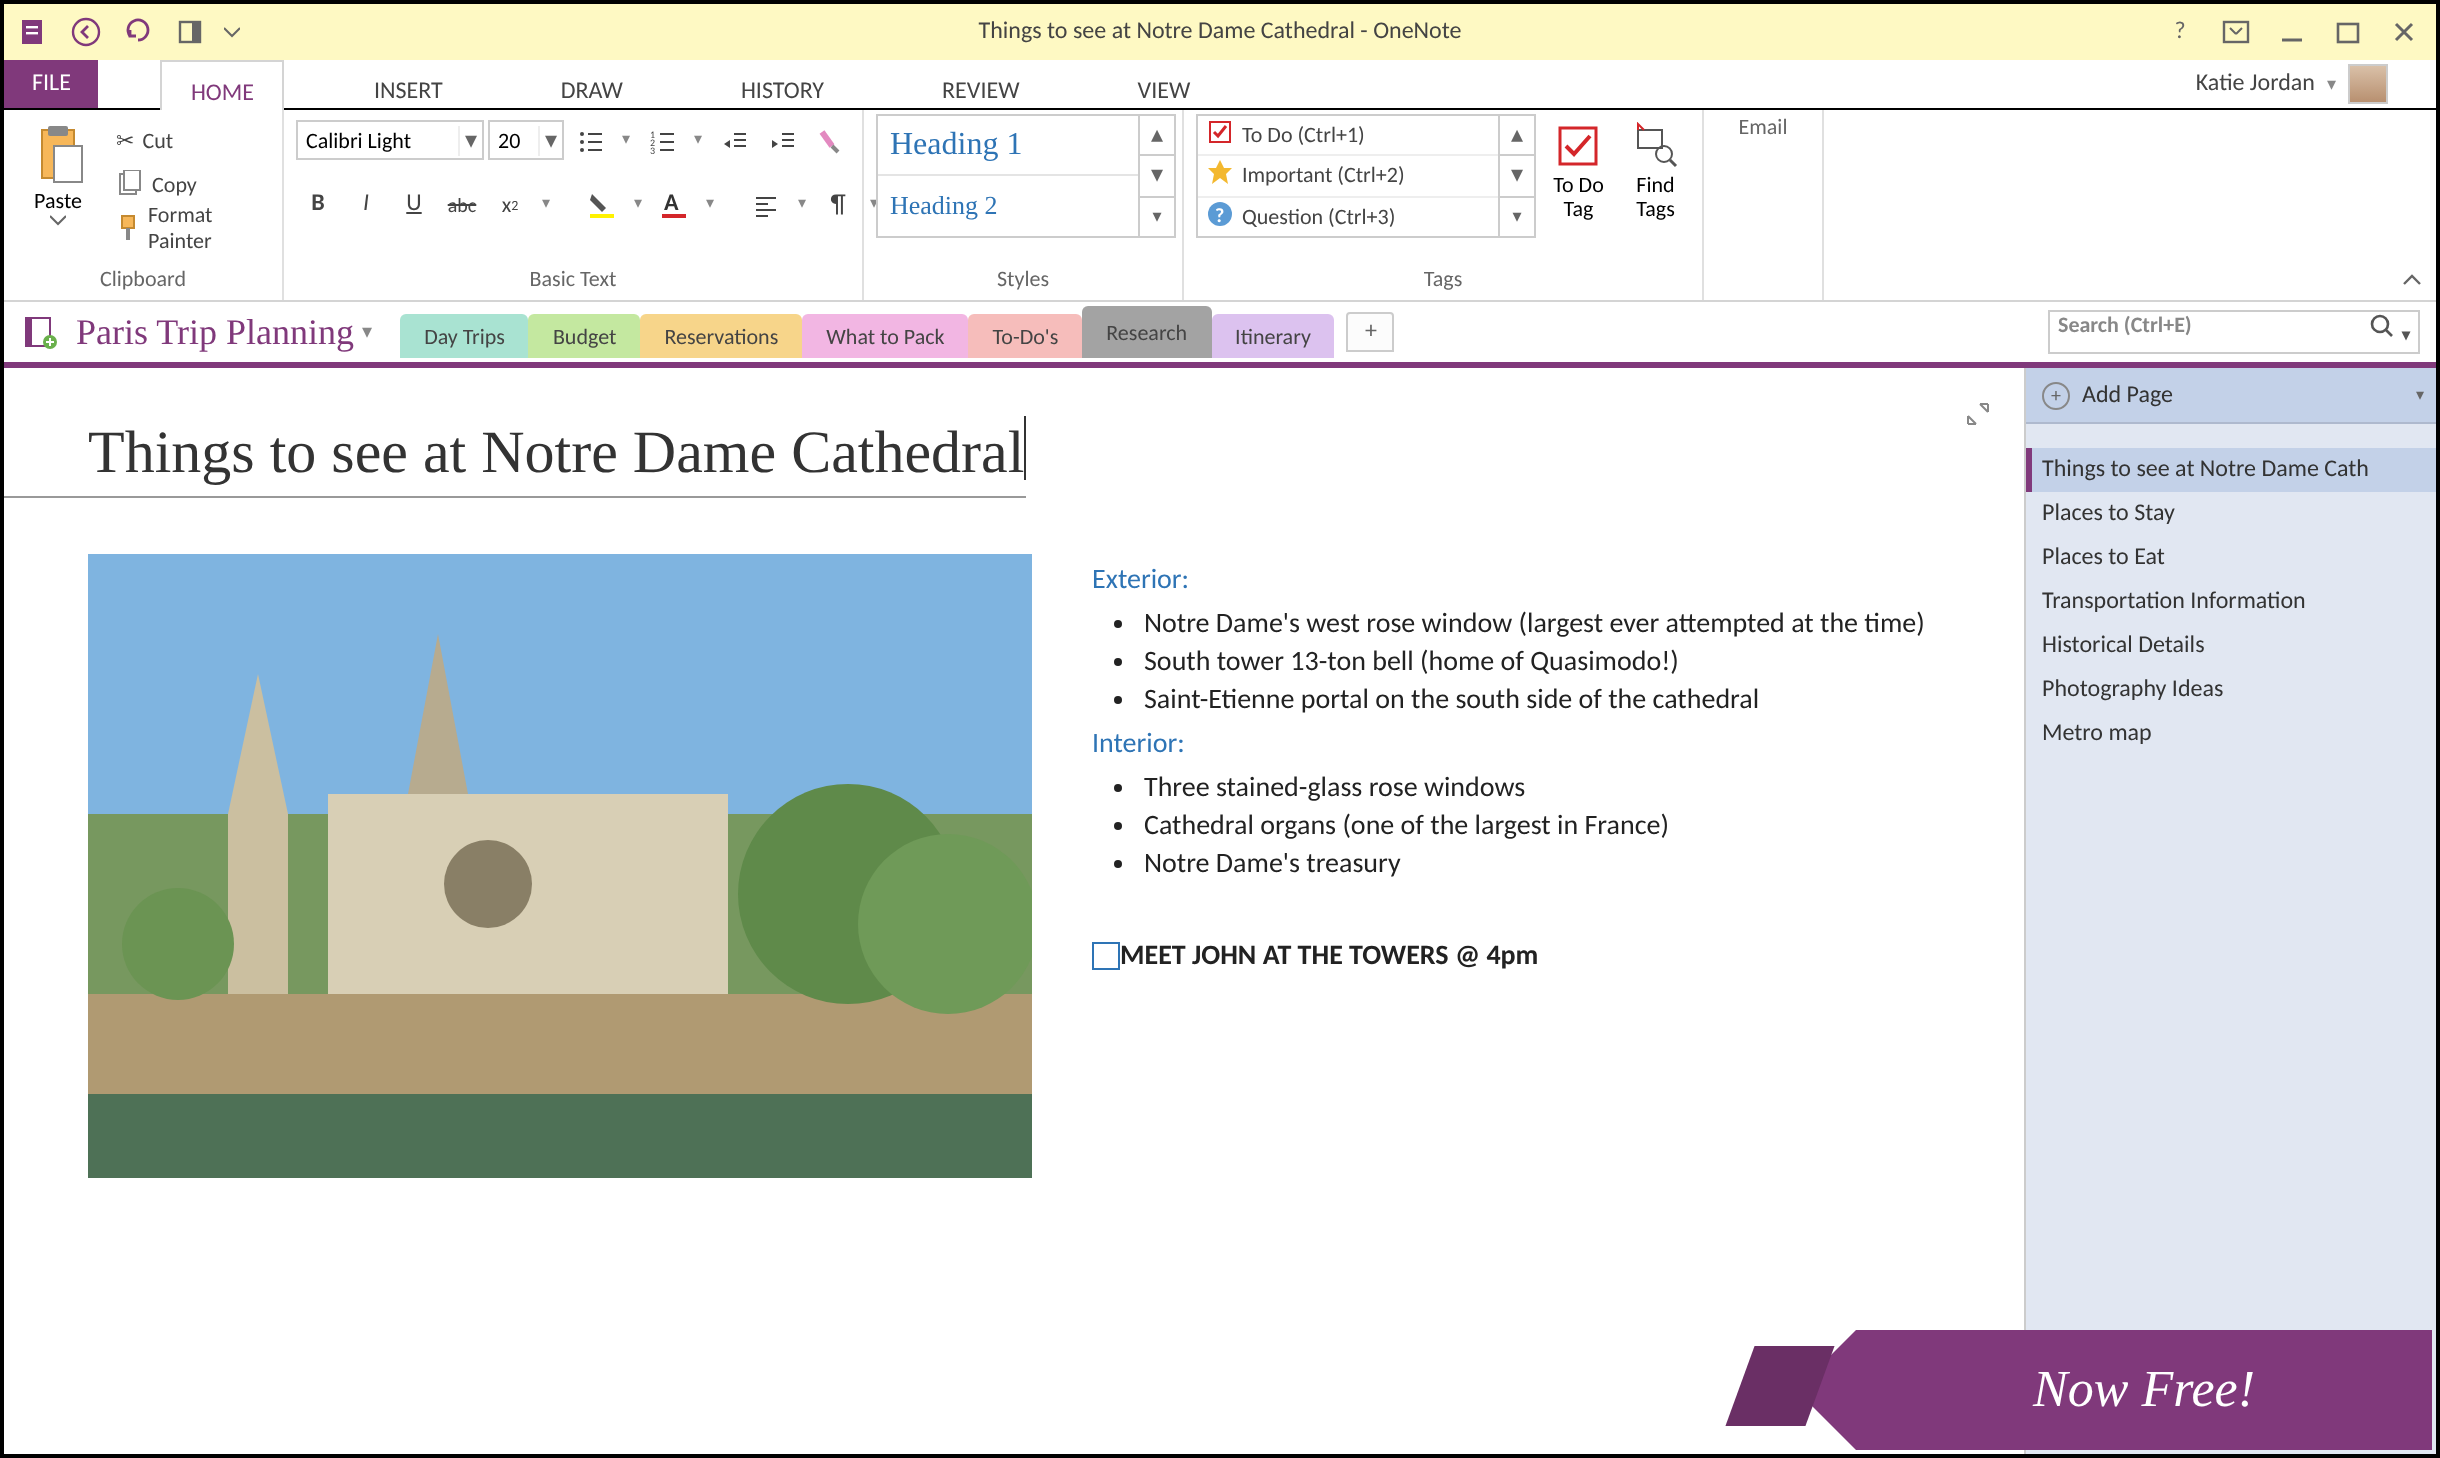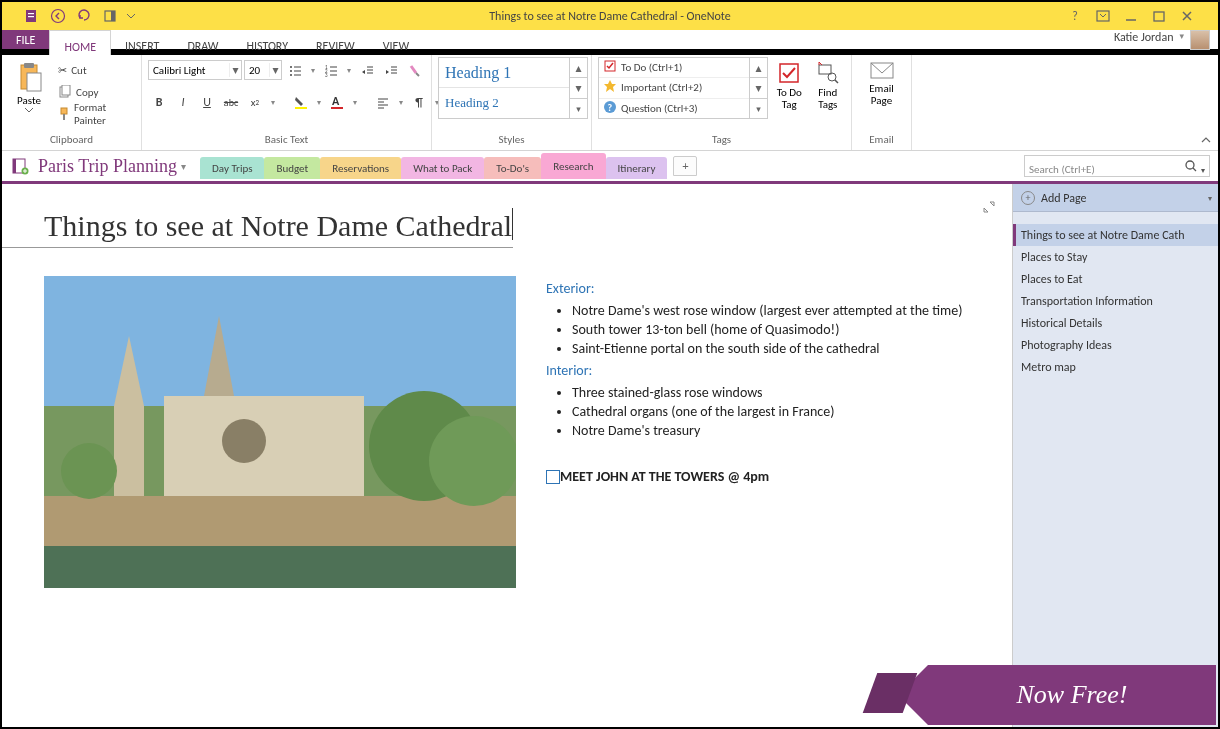--- a/index.html
+++ b/index.html
@@ -1,29 +1,29 @@
 <!DOCTYPE html>
 <html><head>
 <meta charset="utf-8">
 <style>
   * { box-sizing: border-box; margin: 0; padding: 0; }
   body { font-family: "Segoe UI", Calibri, sans-serif; font-size: 12px; background: #fff; width: 1220px; height: 729px; overflow: hidden; border: 2px solid #000; position: relative; }
-  .titlebar { height: 28px; background: #fde047; display: flex; align-items: center; padding: 0 19px; position: relative;}
+  .titlebar { height: 28px; background: #fef9c3; display: flex; align-items: center; padding: 0 4px; position: relative;}
   .qa-group { display:flex; align-items:center; gap:4px;}
   .qa-btn { width:22px; height:22px; display:flex; align-items:center; justify-content:center; color:#7e3f99; cursor:pointer;}
   .title-center { position:absolute; left:0; right:0; text-align:center; font-size:12px; color:#444;}
   .title-right { margin-left:auto; display:flex; align-items:center; gap:4px;}
   .win-btn { width:24px; height:20px; display:flex; align-items:center; justify-content:center; color:#666; cursor:pointer;}
   .svg-ico { display:block;}
 
-  .menubar { height: 25px; display:flex; align-items:stretch; border-bottom:6px solid #000000; padding:0; position:relative;}
+  .menubar { height: 25px; display:flex; align-items:stretch; border-bottom:1px solid #000000; padding:0; position:relative;gap:31px;}
   .file-tab { background:#80397b; color:#fff; padding:0 14px; display:flex; align-items:center; font-size:12px; cursor:pointer;}
   .menu-tab { padding:16px 14px; display:flex; align-items:center; font-size:12px; color:#444; cursor:pointer;}
   .menu-tab.active { border:1px solid #d4d4d4; border-bottom:1px solid #fff; margin-bottom:-1px; color:#80397b; background:#fff;}
-  .user-area { margin-left:auto; display:flex; gap:6px; padding-right:8px; font-size:12px; color:#444;}
+  .user-area { margin-left:auto; display:flex; align-items:center; gap:6px; padding-right:24px; font-size:12px; color:#444;}
   .avatar { width:20px; height:20px; background:linear-gradient(#d9c0a8,#b89070); border:1px solid #ccc;}
 
   .ribbon { height:96px; display:flex; border-bottom:1px solid #d4d4d4; position:relative; background:#fff;}
   .rgroup { border-right:1px solid #e0e0e0; display:flex; flex-direction:column; padding:2px 6px; }
   .rgroup-body { flex:1; display:flex; align-items:flex-start; gap:4px;}
   .rgroup-label { font-size:11px; color:#666; text-align:center; padding-bottom:2px;}
   .vbtn { display:flex; flex-direction:column; align-items:center; justify-content:center; width:48px; cursor:pointer; padding-top:4px;}
   .vbtn .lbl{ font-size:11px; text-align:center; line-height:12px; margin-top:2px;}
   .stackcol { display:flex; flex-direction:column; gap:0px; justify-content:flex-start; padding-top:2px;}
   .stackbtn { height:22px; display:flex; align-items:center; gap:4px; padding:0 4px; font-size:11px; color:#444; cursor:pointer;}
@@ -51,21 +51,21 @@
   .tags-dd div{flex:1; display:flex; align-items:center; justify-content:center; color:#666; border-bottom:1px solid #ccc; cursor:pointer;}
   .tags-dd div:last-child{border-bottom:none;}
   .collapse-btn{ position:absolute; right:4px; bottom:2px; width:16px; height:16px; color:#666; cursor:pointer; display:flex; align-items:center; justify-content:center;}
   .notebook-bar { height:30px; display:flex; align-items:center; padding:0 8px; background:#fff; gap:4px;}
   .nb-title { font-size:18px; color:#80397b; font-family:"Calibri Light"; padding:0 4px; cursor:pointer; display:flex; align-items:center; gap:4px;}
   .nb-icon{ width:20px; height:20px; display:flex; align-items:center; justify-content:center;}
   .section-tabs { display:flex; align-items:flex-end; margin-left:6px; gap:0;}
   .stab { height:22px; padding:2px 12px; font-size:11px; color:#444; border-radius:3px 3px 0 0; cursor:pointer; display:flex; align-items:center;}
   .stab.active { height:26px; position:relative; z-index:2;}
   .addtab { width:24px; height:20px; border:1px solid #ccc; display:flex; align-items:center; justify-content:center; color:#666; cursor:pointer; margin-left:2px; border-radius:2px 2px 0 0; background:#fcfcfc;}
-  .searchbox { margin-left:auto; border:1px solid #ccc; width:186px; height:22px; display:flex; align-items:flex-end; padding:0 4px; font-size:11px; color:#888; background:#fff;}
+  .searchbox { margin-left:auto; border:1px solid #ccc; width:186px; height:22px; display:flex; align-items:flex-start; padding:0 4px; font-size:11px; color:#888; background:#fff;font-weight:bold;}
   .searchbox .sicon{ margin-left:auto; color:#555;}
 
   .divider { height:3px; background:#80397b;}
   .content-row { display:flex; height: calc(100% - 30px - 3px);}
   .page-area { flex:1; position:relative; overflow:hidden; background:#fff;}
   .expand-btn{ position:absolute; top:16px; right:16px; color:#888; cursor:pointer;}
   .page-title { font-family:"Calibri Light"; font-size:30px; color:#333; padding:20px 0 4px 42px; width:fit-content; border-bottom:1px solid #999;}
   .cursor { display:inline-block; width:0; border-right:1px solid #333; height:32px; transform:translateY(4px);}
   .page-body { display:flex; gap:30px; padding:28px 42px;}
   .photo { width:472px; height:312px; background:linear-gradient(#6fa3d9 0%, #6fa3d9 38%, #6b8e5a 38%, #6b8e5a 70%, #a08860 70%, #a08860 85%, #4a6a50 85%);}
@@ -362,29 +362,20 @@
             <circle cx="16" cy="16" r="4" fill="none" stroke="#555"></circle>
             <line x1="19" y1="19" x2="22" y2="22" stroke="#555" stroke-width="1.5"></line>
           </svg>
         <div class="lbl">Find Tags</div>
       </div>
     </div>
     <div class="rgroup-label">Tags</div>
   </div>
 
   <div class="rgroup" style="width:60px">
-    <div class="rgroup-body">
-      <div class="vbtn">
-        <svg width="26" height="20">
-            <rect x="2" y="2" width="22" height="15" fill="none" stroke="#888"></rect>
-            <path d="M2 2 L13 12 L24 2" fill="none" stroke="#888"></path>
-          </svg>
-        <div class="lbl">Email Page</div>
-      </div>
-    </div>
     <div class="rgroup-label">Email</div>
   </div>
 
   <div class="collapse-btn">
       <svg width="10" height="10">
         <path d="M1 7 L5 3 L9 7" fill="none" stroke="#666" stroke-width="1.2"></path>
       </svg>
     </div>
 </div>
 
@@ -400,21 +391,21 @@
   <div class="nb-title">
       <span>Paris Trip Planning</span> 
       <span style="font-size:10px;color:#888">▾</span>
     </div>
   <div class="section-tabs" id="section-tabs">
       <div class="stab" style="background: rgb(169, 227, 210);">Day Trips</div>
       <div class="stab" style="background: rgb(196, 232, 160);">Budget</div>
       <div class="stab" style="background: rgb(247, 213, 138);">Reservations</div>
       <div class="stab" style="background: rgb(242, 182, 227);">What to Pack</div>
       <div class="stab" style="background: rgb(246, 189, 187);">To-Do's</div>
-      <div class="stab active" style="background: #f9a8d4;">Research</div>
+      <div class="stab active" style="background: #a3a3a3;">Research</div>
       <div class="stab" style="background: rgb(220, 194, 239);">Itinerary</div>
     </div>
   <div class="addtab">+</div>
   <div class="searchbox">
     <span>Search (Ctrl+E)</span>
     <span class="sicon"><svg width="14" height="14">
           <circle cx="6" cy="6" r="4" fill="none" stroke="#555" stroke-width="1.3"></circle>
           <line x1="9" y1="9" x2="12" y2="12" stroke="#555" stroke-width="1.3"></line>
         </svg> <span style="font-size:8px">▾</span></span>
   </div>

